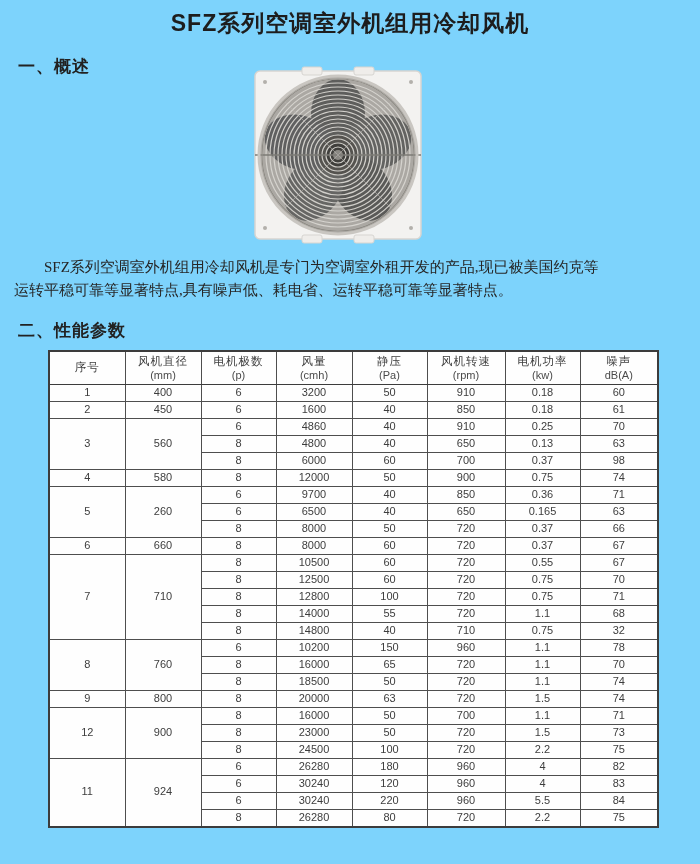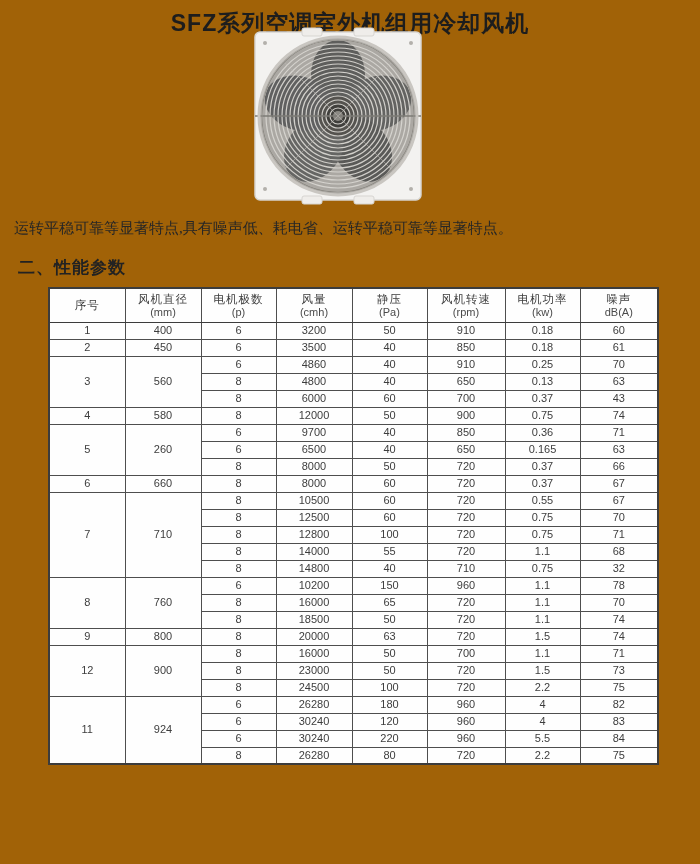--- a/index.html
+++ b/index.html
@@ -6,21 +6,21 @@
   html, body {
     width: 700px;
     background: #ffffff;
     font-family: "Liberation Sans", sans-serif;
     color: #2b2b2b;
   }
   .page {
     position: relative;
     width: 700px;
     height: 864px;
-    background: #a16207;
+    background: #7dd3fc;
     overflow: hidden;
   }
   .doc-title {
     text-align: center;
     padding-top: 8px;
     font-size: 23px;
     font-weight: bold;
     letter-spacing: 1px;
     color: #1d1d1d;
   }
@@ -72,20 +72,21 @@
   .h-label { font-size: 11.5px; line-height: 1.2; letter-spacing: 1px; }
   .h-unit  { font-size: 11px; line-height: 1.1; color: #4a4a4a; }
 </style>
 </head>
 <body>
 
 <div class="page">
 
   <div class="doc-title">SFZ系列空调室外机组用冷却风机</div>
 
+  <div class="section-heading">一、概述</div>
 
   <div class="fan-figure">
     <svg width="176" height="182" viewBox="0 0 176 182" aria-hidden="true">
 
       <rect x="5" y="7" width="166" height="168" rx="5" fill="#f3f2f0" stroke="#d7d5d1" stroke-width="1.5"></rect>
       <rect x="52" y="3" width="20" height="8" rx="2" fill="#efedea" stroke="#d7d5d1" stroke-width="1"></rect>
       <rect x="104" y="3" width="20" height="8" rx="2" fill="#efedea" stroke="#d7d5d1" stroke-width="1"></rect>
       <rect x="52" y="171" width="20" height="8" rx="2" fill="#efedea" stroke="#d7d5d1" stroke-width="1"></rect>
       <rect x="104" y="171" width="20" height="8" rx="2" fill="#efedea" stroke="#d7d5d1" stroke-width="1"></rect>
       <circle cx="15" cy="18" r="2" fill="#b3b0ab"></circle>
@@ -141,20 +142,21 @@
       <line x1="5" y1="91" x2="171" y2="91" stroke="#7d7b76" stroke-width="1.6"></line>
       <line x1="32" y1="35" x2="144" y2="147" stroke="#bcb9b4" stroke-width="0.8" opacity="0.7"></line>
       <line x1="144" y1="35" x2="32" y2="147" stroke="#bcb9b4" stroke-width="0.8" opacity="0.7"></line>
 
       <circle cx="88" cy="91" r="79" fill="none" stroke="#c9c6c1" stroke-width="3"></circle>
       <circle cx="88" cy="91" r="76" fill="none" stroke="#8f8c86" stroke-width="1.2"></circle>
     </svg>
   </div>
 
   <div class="intro">
+    <div class="line1">SFZ系列空调室外机组用冷却风机是专门为空调室外租开发的产品,现已被美国约克等</div>
     <div class="line2">运转平稳可靠等显著特点,具有噪声低、耗电省、运转平稳可靠等显著特点。</div>
   </div>
 
   <div class="section-heading params-heading">二、性能参数</div>
 
   <table class="perf">
     <colgroup>
       <col style="width:76px">
         <col style="width:76px">
         <col style="width:75px">
@@ -208,21 +210,21 @@
           <td>3200</td>
           <td>50</td>
           <td>910</td>
           <td>0.18</td>
           <td>60</td>
         </tr>
         <tr class="group-start">
           <td rowspan="1">2</td>
           <td rowspan="1">450</td>
           <td>6</td>
-          <td>3500</td>
+          <td>1600</td>
           <td>40</td>
           <td>850</td>
           <td>0.18</td>
           <td>61</td>
         </tr>
         <tr class="group-start">
           <td rowspan="3">3</td>
           <td rowspan="3">560</td>
           <td>6</td>
           <td>4860</td>
@@ -238,21 +240,21 @@
           <td>650</td>
           <td>0.13</td>
           <td>63</td>
         </tr>
         <tr>
           <td>8</td>
           <td>6000</td>
           <td>60</td>
           <td>700</td>
           <td>0.37</td>
-          <td>43</td>
+          <td>98</td>
         </tr>
         <tr class="group-start">
           <td rowspan="1">4</td>
           <td rowspan="1">580</td>
           <td>8</td>
           <td>12000</td>
           <td>50</td>
           <td>900</td>
           <td>0.75</td>
           <td>74</td>

